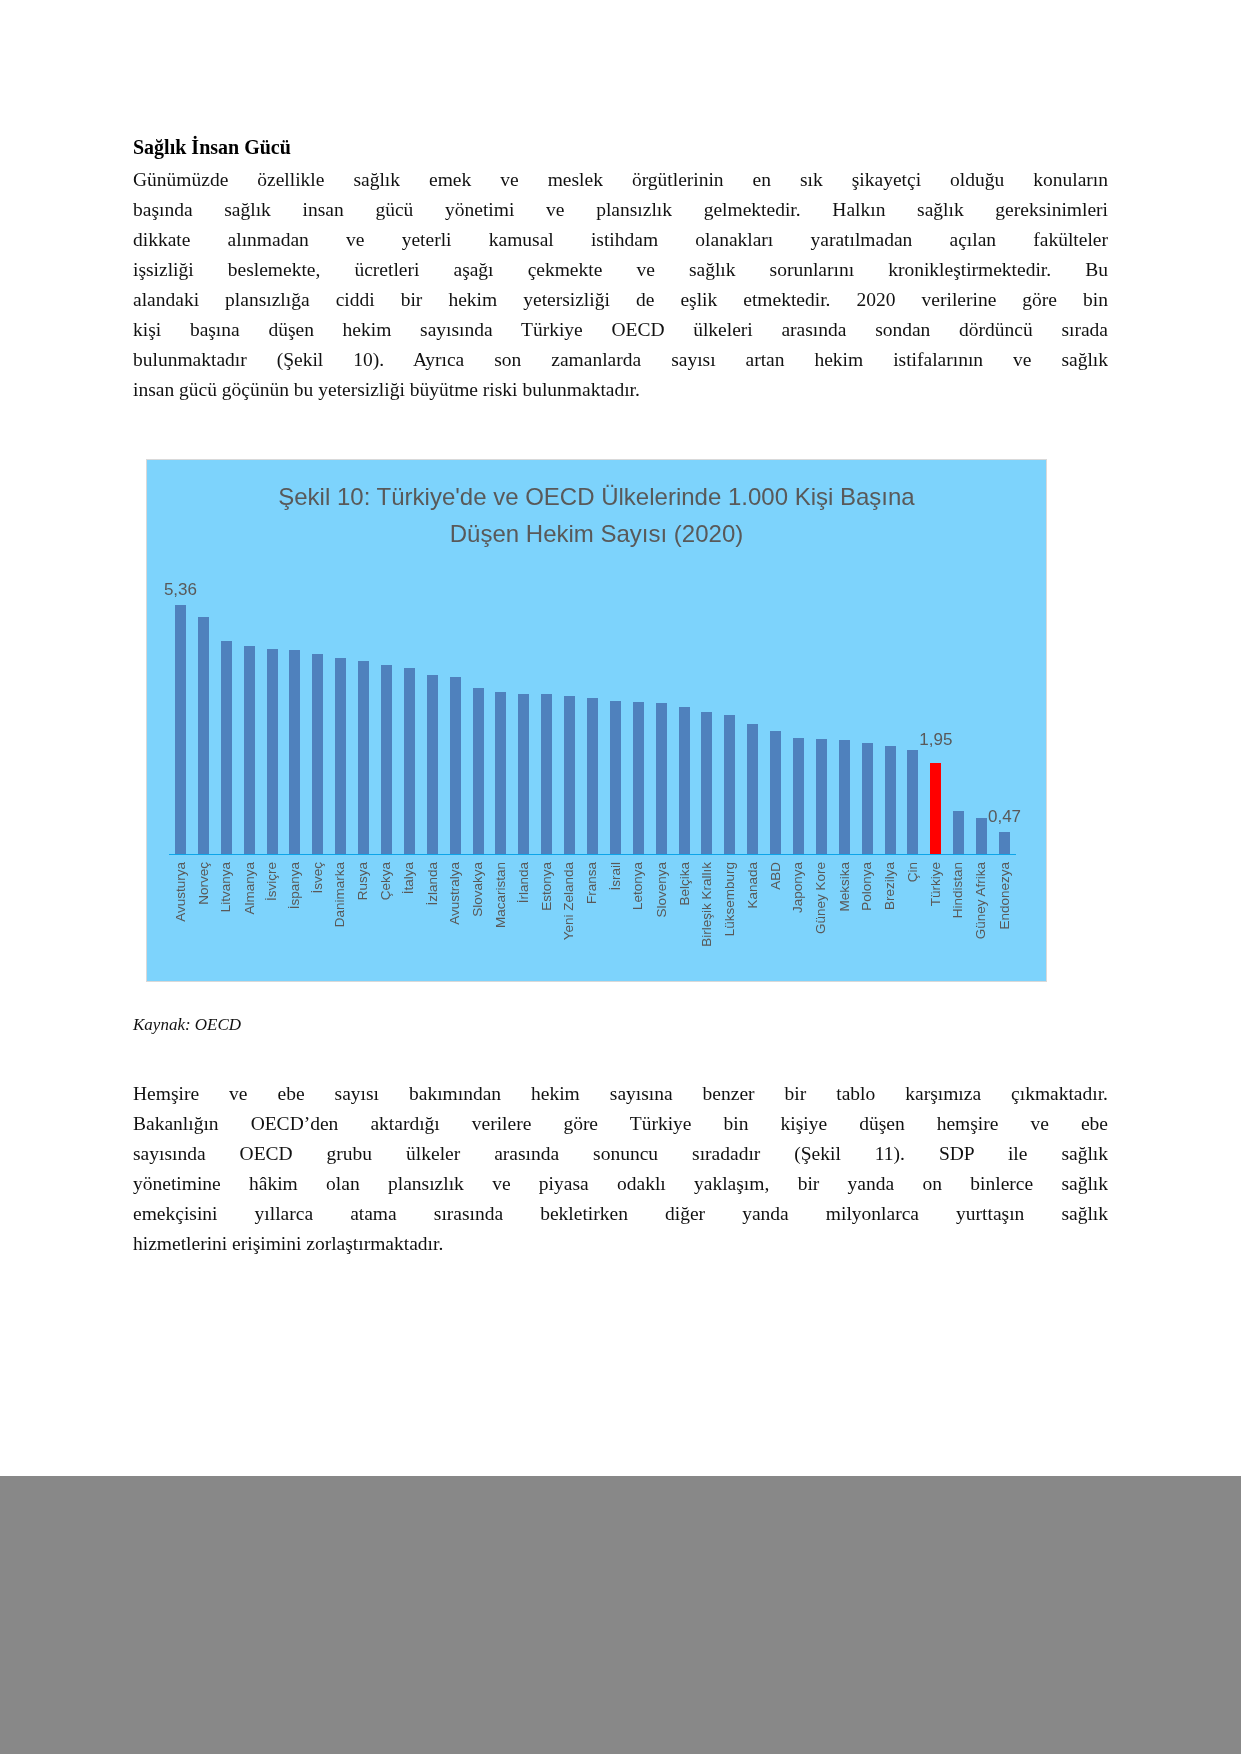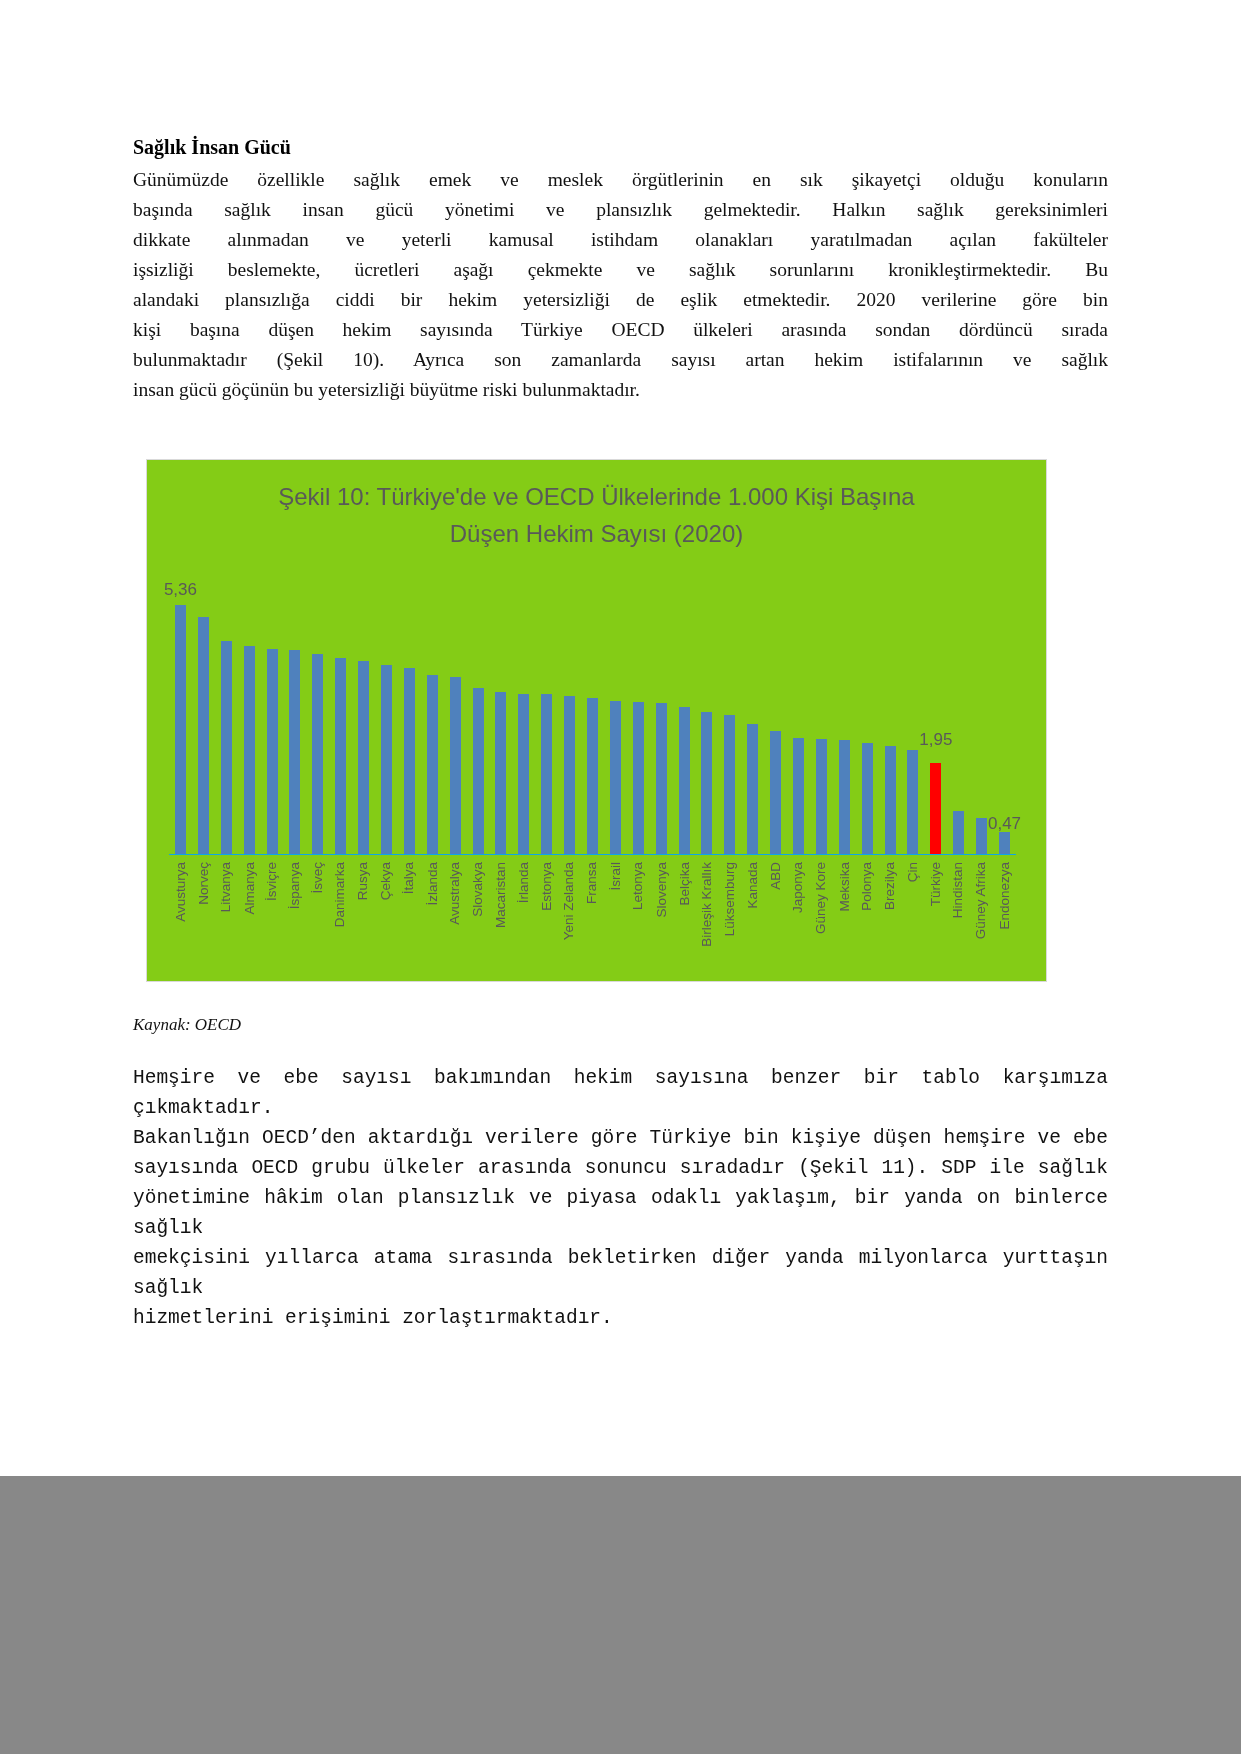--- a/index.html
+++ b/index.html
@@ -20,21 +20,21 @@
   .para{margin-top:6px;font-size:19.5px;line-height:30px;}
   .para .jline{text-align:justify;text-align-last:justify;}
   .para .jline.last{text-align-last:left;}
 
   
   .figure{
     margin-top:54px;margin-left:13px;
     width:899px;height:521px;
     border:1px solid #d9d9d9;
     font-family:"Liberation Sans", sans-serif;
-    background:#84cc16;
+    background:#7dd3fc;
     box-sizing:content-box;
   }
   .chart-title{
     padding-top:18px;
     text-align:center;
     font-size:24px;line-height:37px;
     color:#595959;
   }
   .bars-row{
     display:flex;align-items:flex-end;
@@ -58,21 +58,21 @@
   .cat span{
     position:absolute;top:7px;right:calc(50% + 8px);
     transform:rotate(-90deg);transform-origin:top right;
     white-space:nowrap;
     font-size:13.5px;color:#595959;
   }
   .source-note{
     margin-top:33px;
     font-size:17px;font-style:italic;
   }
-  .para2{margin-top:28px;font-family:Liberation Mono, monospace;}
+  .para2{margin-top:44px;}
 </style>
 </head>
 <body>
 
 <div class="page">
   <div class="content">
 
     <h1 class="doc-heading">Sağlık İnsan Gücü</h1>
 
     <div class="para" id="para1">
@@ -197,21 +197,21 @@
             <div class="dlabel" style="bottom: 104px;">1,95</div>
           </div>
           <div class="slot">
             <div class="bar" style="height: 43px; background: rgb(79, 129, 189);"></div>
           </div>
           <div class="slot">
             <div class="bar" style="height: 36px; background: rgb(79, 129, 189);"></div>
           </div>
           <div class="slot">
             <div class="bar" style="height: 22px; background: rgb(79, 129, 189);"></div>
-            <div class="dlabel" style="bottom: 20px; text-align: right;">0,47</div>
+            <div class="dlabel" style="bottom: 27px; text-align: right;">0,47</div>
           </div>
         </div>
       <div class="labels-row">
           <div class="cat">
             <span>Avusturya</span>
           </div>
           <div class="cat">
             <span>Norveç</span>
           </div>
           <div class="cat">

